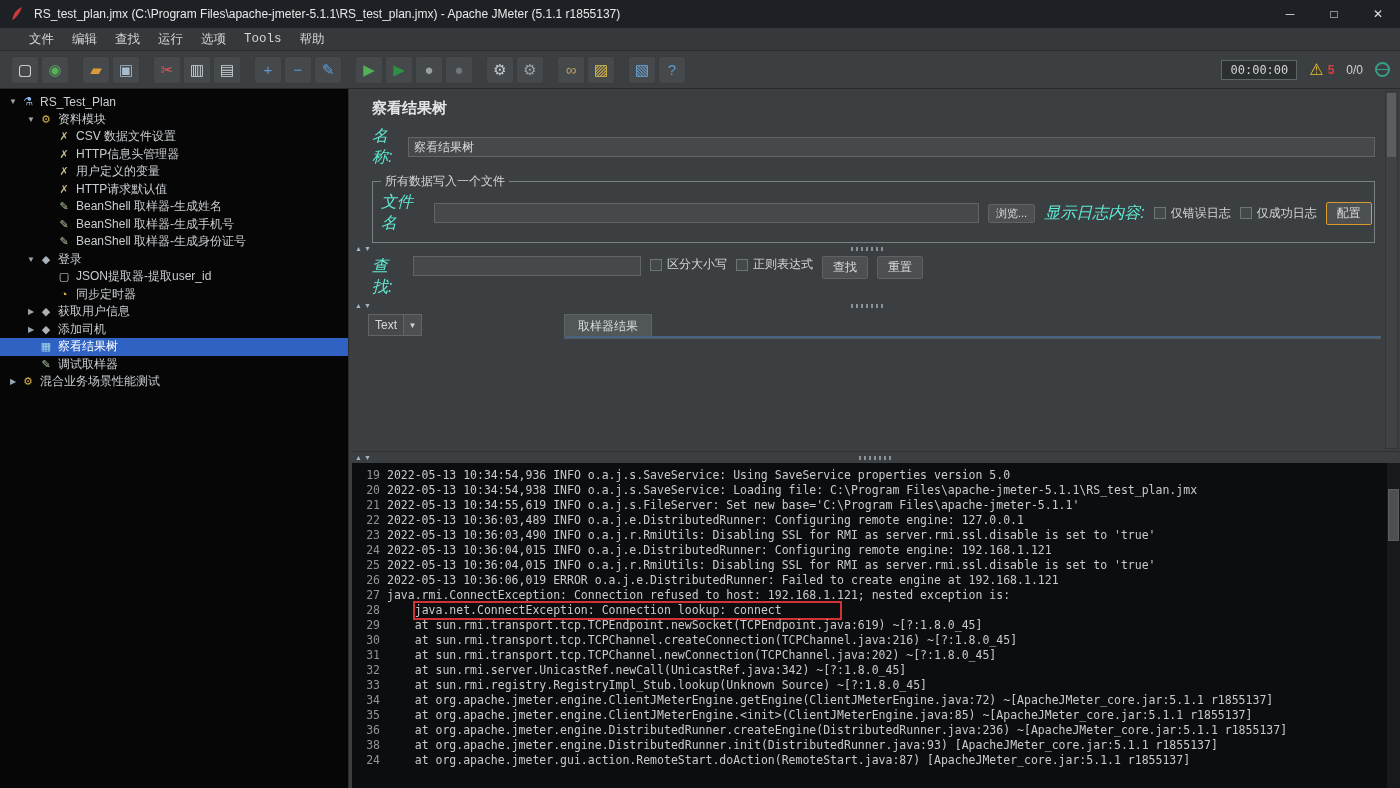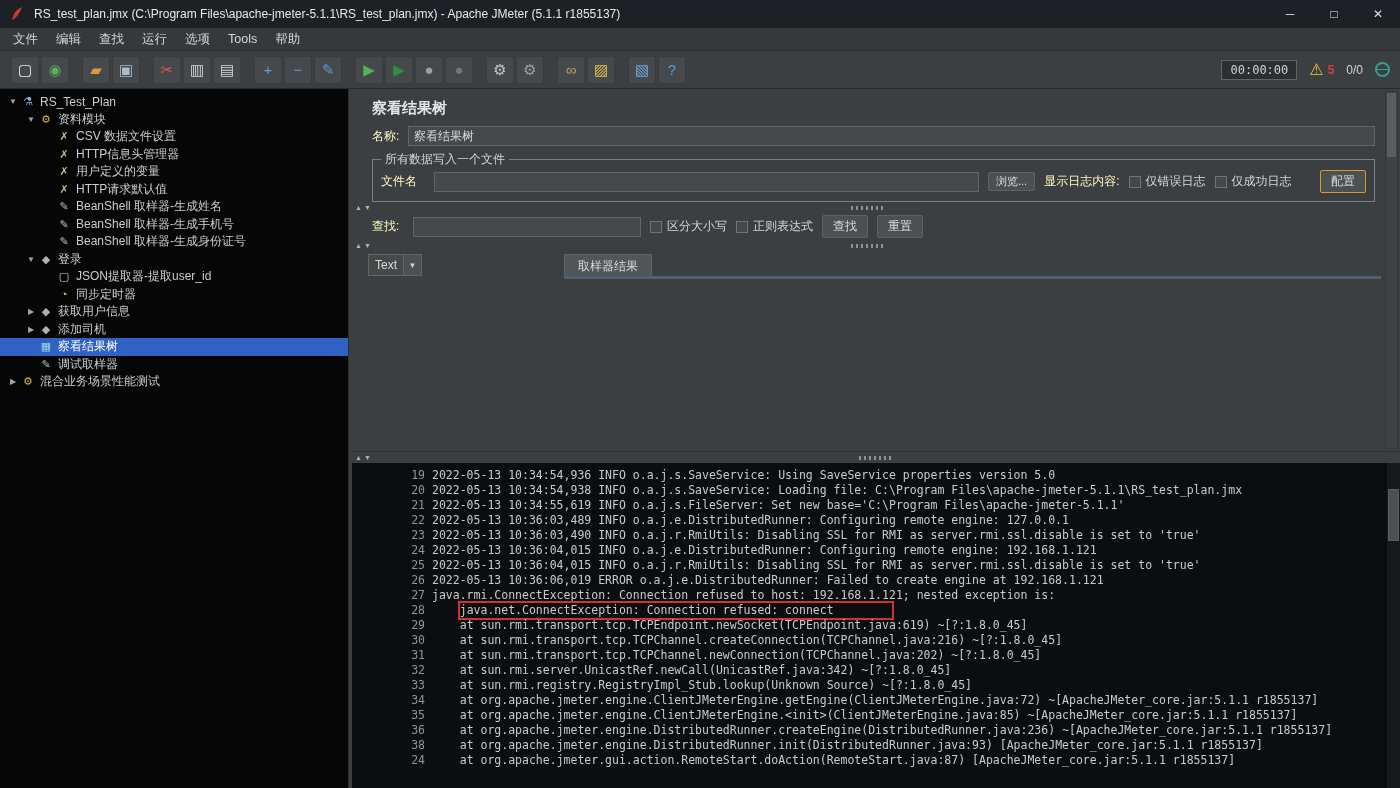--- a/index.html
+++ b/index.html
@@ -11,21 +11,21 @@
   
   .titlebar { flex:0 0 28px; background:#1d2125; display:flex; align-items:center;
               padding-left:10px; font-size:12px; color:#e8e8e8; }
   .app-icon { width:16px; height:16px; margin-right:8px; display:flex; align-items:center; }
   .title-text { flex:1; white-space:nowrap; overflow:hidden; }
   .win-btn { width:44px; height:28px; display:flex; align-items:center; justify-content:center;
              font-size:12px; color:#e0e0e0; }
 
   
   .menubar { flex:0 0 23px; background:#35393c; border-bottom:1px solid #2b2e30;
-             display:flex; align-items:center; padding-left:4px; }
+             display:flex; align-items:center; padding-left:20px;font-family:Liberation Mono, monospace; }
   .menu-item { font-size:12.5px; padding:2px 9px; color:#d4d6d8; }
 
   
   .toolbar { flex:0 0 38px; background:#3c3f41; border-bottom:1px solid #282a2c;
              display:flex; align-items:center; padding:0 10px; }
   .tb-buttons { display:flex; align-items:center; }
   .tb-btn { width:28px; height:28px; margin:0 1px; background:#45494b; border:1px solid #393d3f;
             border-radius:3px; display:flex; align-items:center; justify-content:center;
             font-size:15px; line-height:1; }
   .tb-btn.gap { margin-left:12px; }
@@ -48,42 +48,42 @@
   .tree-arrow { flex:0 0 14px; text-align:center; font-size:8px; color:#9aa5ad; }
   .tree-icon { flex:0 0 16px; text-align:center; font-size:11px; margin-right:4px; line-height:1; }
   .vsplit { flex:0 0 4px; background:#3c3f41; border-left:1px solid #2b2e30; }
 
   .right-col { flex:1; display:flex; flex-direction:column; min-width:0; }
 
   
   .config-panel { flex:0 0 362px; position:relative; padding-right:17px; overflow:hidden; }
   .panel-title { margin:10px 0 8px 20px; font-size:15px; font-weight:bold; color:#e2e4e6; }
   .form-row { display:flex; align-items:center; margin:0 8px 5px 20px; }
-  .form-label { flex:0 0 36px; font-size:12px; color:#fef9c3; }
+  .form-label { flex:0 0 36px; font-size:16px; color:#5eead4;font-style:italic; }
   .text-input { flex:1; height:20px; background:#45494a; border:1px solid #646464;
                 color:#d8dadc; font-size:12px; padding:0 5px; font-family:inherit; outline:none; }
   fieldset.file-group { margin:4px 8px 0 20px; border:1px solid #7a7f81; padding:2px 8px 8px; }
   fieldset.file-group legend { font-size:12px; color:#d4d7d9; padding:0 4px; }
   .file-row { display:flex; align-items:center; gap:9px; }
   .file-input { flex:0 0 545px; height:20px; background:#45494a; border:1px solid #646464;
                 color:#d8dadc; font-size:12px; padding:0 5px; font-family:inherit; }
   .btn { background:#4c5052; border:1px solid #5e6264; border-radius:2px; color:#dadcde;
          font-size:12px; padding:2px 10px; font-family:inherit; white-space:nowrap; }
   .btn-small { padding:1px 7px; font-size:11px; }
   .btn-config { margin-left:auto; border:1px solid #d89b2c; }
   .cb-wrap { display:flex; align-items:center; gap:5px; font-size:12px; white-space:nowrap; }
   .checkbox { width:12px; height:12px; background:#43494b; border:1px solid #6f7476; }
 
   .splitter { height:11px; position:relative; display:flex; align-items:center; }
   .split-arrows { margin-left:3px; font-size:7px; color:#9fb6cc; letter-spacing:2px; }
   .split-grip { position:absolute; left:50%; top:4px; transform:translateX(-50%);
                 width:34px; height:4px;
                 background:repeating-linear-gradient(90deg,#8b9196 0 2px,transparent 2px 5px); }
 
-  .find-row { display:flex; align-items:center; margin:2px 8px 2px 20px; gap:9px; }
+  .find-row { display:flex; align-items:flex-start; margin:2px 8px 2px 20px; gap:9px; }
   .find-input { flex:0 0 228px; height:20px; background:#45494a; border:1px solid #646464;
                 color:#d8dadc; font-size:12px; padding:0 5px; font-family:inherit; }
 
   .results-split { flex:1; display:flex; margin:3px 2px 4px 16px; min-height:0; }
   .renderer-pane { flex:0 0 190px; display:flex; flex-direction:row; }
   .combo { display:flex; height:22px; border:1px solid #646464; background:#45494a; }
   .combo-value { flex:1; font-size:12px; padding:3px 6px; color:#d8dadc; }
   .combo-btn { flex:0 0 18px; background:#4c5052; border-left:1px solid #646464;
                display:flex; align-items:center; justify-content:center; font-size:8px; color:#cfd3d5; }
   .renderer-empty { flex:1; }
@@ -98,21 +98,21 @@
   .vscroll .thumb { position:absolute; top:1px; left:1px; right:1px; height:64px; background:#5a5e60; }
 
   
   .hsplit { flex:0 0 12px; background:#3c3f41; border-top:1px solid #2e3133;
             position:relative; display:flex; align-items:center; }
 
   
   .log-panel { flex:1; background:#0b0d0e; position:relative; overflow:hidden;
                font-family:"DejaVu Sans Mono","Liberation Mono",monospace;
                font-size:11.5px; line-height:15px; color:#c8cbcd; padding-top:5px; }
-  .log-line { display:flex; white-space:pre;margin-left:45px; }
+  .log-line { display:flex; white-space:pre; }
   .log-num { flex:0 0 28px; text-align:right; color:#8f9598; margin-right:7px; }
   .log-text { white-space:pre; }
   .redbox { outline:2px solid #cf3333; padding-right:58px; }
   .log-scroll { position:absolute; top:0; right:0; bottom:0; width:13px; background:#17191a; }
   .log-scroll .thumb { position:absolute; top:26px; left:1px; right:1px; height:52px;
                        background:#4c5052; border:1px solid #5a5e60; }
 </style>
 </head>
 <body>
 
@@ -393,21 +393,21 @@
         <div id="log-lines">
             <div class="log-line"><span class="log-num">19</span><span></span><span class="log-text">2022-05-13 10:34:54,936 INFO o.a.j.s.SaveService: Using SaveService properties version 5.0</span></div>
             <div class="log-line"><span class="log-num">20</span><span></span><span class="log-text">2022-05-13 10:34:54,938 INFO o.a.j.s.SaveService: Loading file: C:\Program Files\apache-jmeter-5.1.1\RS_test_plan.jmx</span></div>
             <div class="log-line"><span class="log-num">21</span><span></span><span class="log-text">2022-05-13 10:34:55,619 INFO o.a.j.s.FileServer: Set new base='C:\Program Files\apache-jmeter-5.1.1'</span></div>
             <div class="log-line"><span class="log-num">22</span><span></span><span class="log-text">2022-05-13 10:36:03,489 INFO o.a.j.e.DistributedRunner: Configuring remote engine: 127.0.0.1</span></div>
             <div class="log-line"><span class="log-num">23</span><span></span><span class="log-text">2022-05-13 10:36:03,490 INFO o.a.j.r.RmiUtils: Disabling SSL for RMI as server.rmi.ssl.disable is set to 'true'</span></div>
             <div class="log-line"><span class="log-num">24</span><span></span><span class="log-text">2022-05-13 10:36:04,015 INFO o.a.j.e.DistributedRunner: Configuring remote engine: 192.168.1.121</span></div>
             <div class="log-line"><span class="log-num">25</span><span></span><span class="log-text">2022-05-13 10:36:04,015 INFO o.a.j.r.RmiUtils: Disabling SSL for RMI as server.rmi.ssl.disable is set to 'true'</span></div>
             <div class="log-line"><span class="log-num">26</span><span></span><span class="log-text">2022-05-13 10:36:06,019 ERROR o.a.j.e.DistributedRunner: Failed to create engine at 192.168.1.121</span></div>
             <div class="log-line"><span class="log-num">27</span><span></span><span class="log-text">java.rmi.ConnectException: Connection refused to host: 192.168.1.121; nested exception is:</span></div>
-            <div class="log-line"><span class="log-num">28</span><span>    </span><span class="log-text redbox">java.net.ConnectException: Connection refused: connect</span></div>
+            <div class="log-line"><span class="log-num">28</span><span>    </span><span class="log-text redbox">java.net.ConnectException: Connection lookup: connect</span></div>
             <div class="log-line"><span class="log-num">29</span><span>    </span><span class="log-text">at sun.rmi.transport.tcp.TCPEndpoint.newSocket(TCPEndpoint.java:619) ~[?:1.8.0_45]</span></div>
             <div class="log-line"><span class="log-num">30</span><span>    </span><span class="log-text">at sun.rmi.transport.tcp.TCPChannel.createConnection(TCPChannel.java:216) ~[?:1.8.0_45]</span></div>
             <div class="log-line"><span class="log-num">31</span><span>    </span><span class="log-text">at sun.rmi.transport.tcp.TCPChannel.newConnection(TCPChannel.java:202) ~[?:1.8.0_45]</span></div>
             <div class="log-line"><span class="log-num">32</span><span>    </span><span class="log-text">at sun.rmi.server.UnicastRef.newCall(UnicastRef.java:342) ~[?:1.8.0_45]</span></div>
             <div class="log-line"><span class="log-num">33</span><span>    </span><span class="log-text">at sun.rmi.registry.RegistryImpl_Stub.lookup(Unknown Source) ~[?:1.8.0_45]</span></div>
             <div class="log-line"><span class="log-num">34</span><span>    </span><span class="log-text">at org.apache.jmeter.engine.ClientJMeterEngine.getEngine(ClientJMeterEngine.java:72) ~[ApacheJMeter_core.jar:5.1.1 r1855137]</span></div>
             <div class="log-line"><span class="log-num">35</span><span>    </span><span class="log-text">at org.apache.jmeter.engine.ClientJMeterEngine.&lt;init&gt;(ClientJMeterEngine.java:85) ~[ApacheJMeter_core.jar:5.1.1 r1855137]</span></div>
             <div class="log-line"><span class="log-num">36</span><span>    </span><span class="log-text">at org.apache.jmeter.engine.DistributedRunner.createEngine(DistributedRunner.java:236) ~[ApacheJMeter_core.jar:5.1.1 r1855137]</span></div>
             <div class="log-line"><span class="log-num">38</span><span>    </span><span class="log-text">at org.apache.jmeter.engine.DistributedRunner.init(DistributedRunner.java:93) [ApacheJMeter_core.jar:5.1.1 r1855137]</span></div>
             <div class="log-line"><span class="log-num">24</span><span>    </span><span class="log-text">at org.apache.jmeter.gui.action.RemoteStart.doAction(RemoteStart.java:87) [ApacheJMeter_core.jar:5.1.1 r1855137]</span></div>

